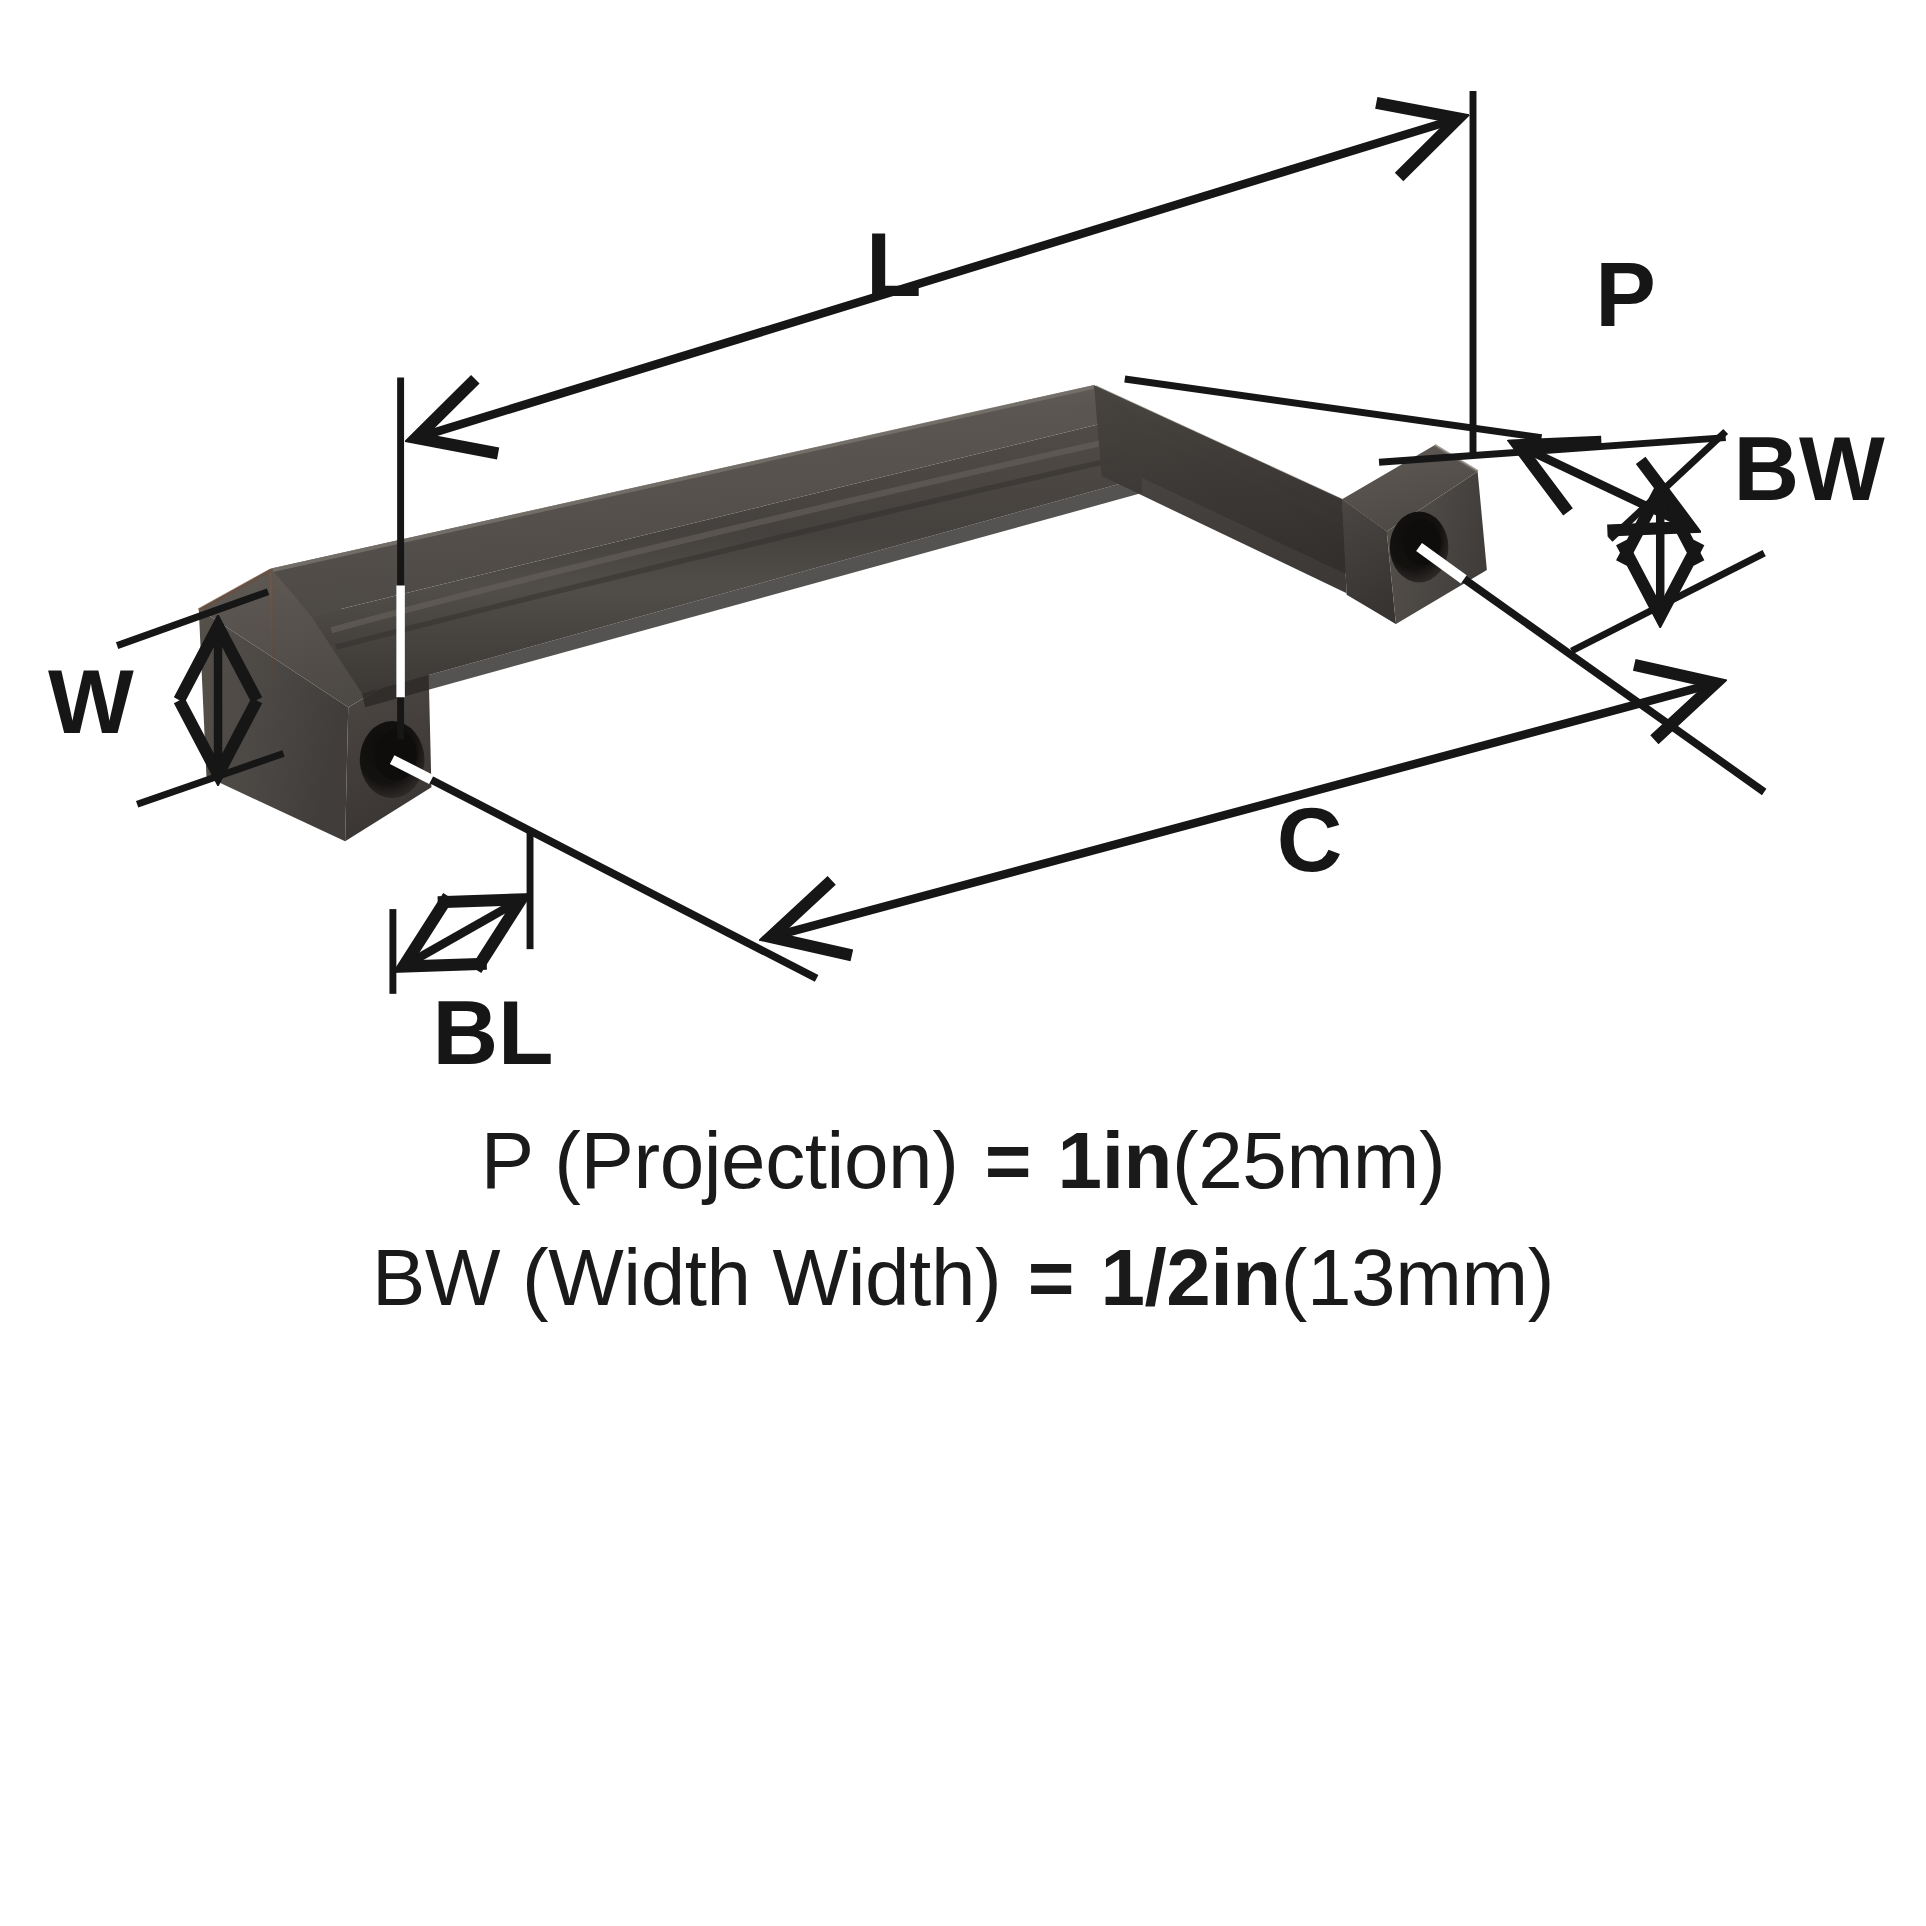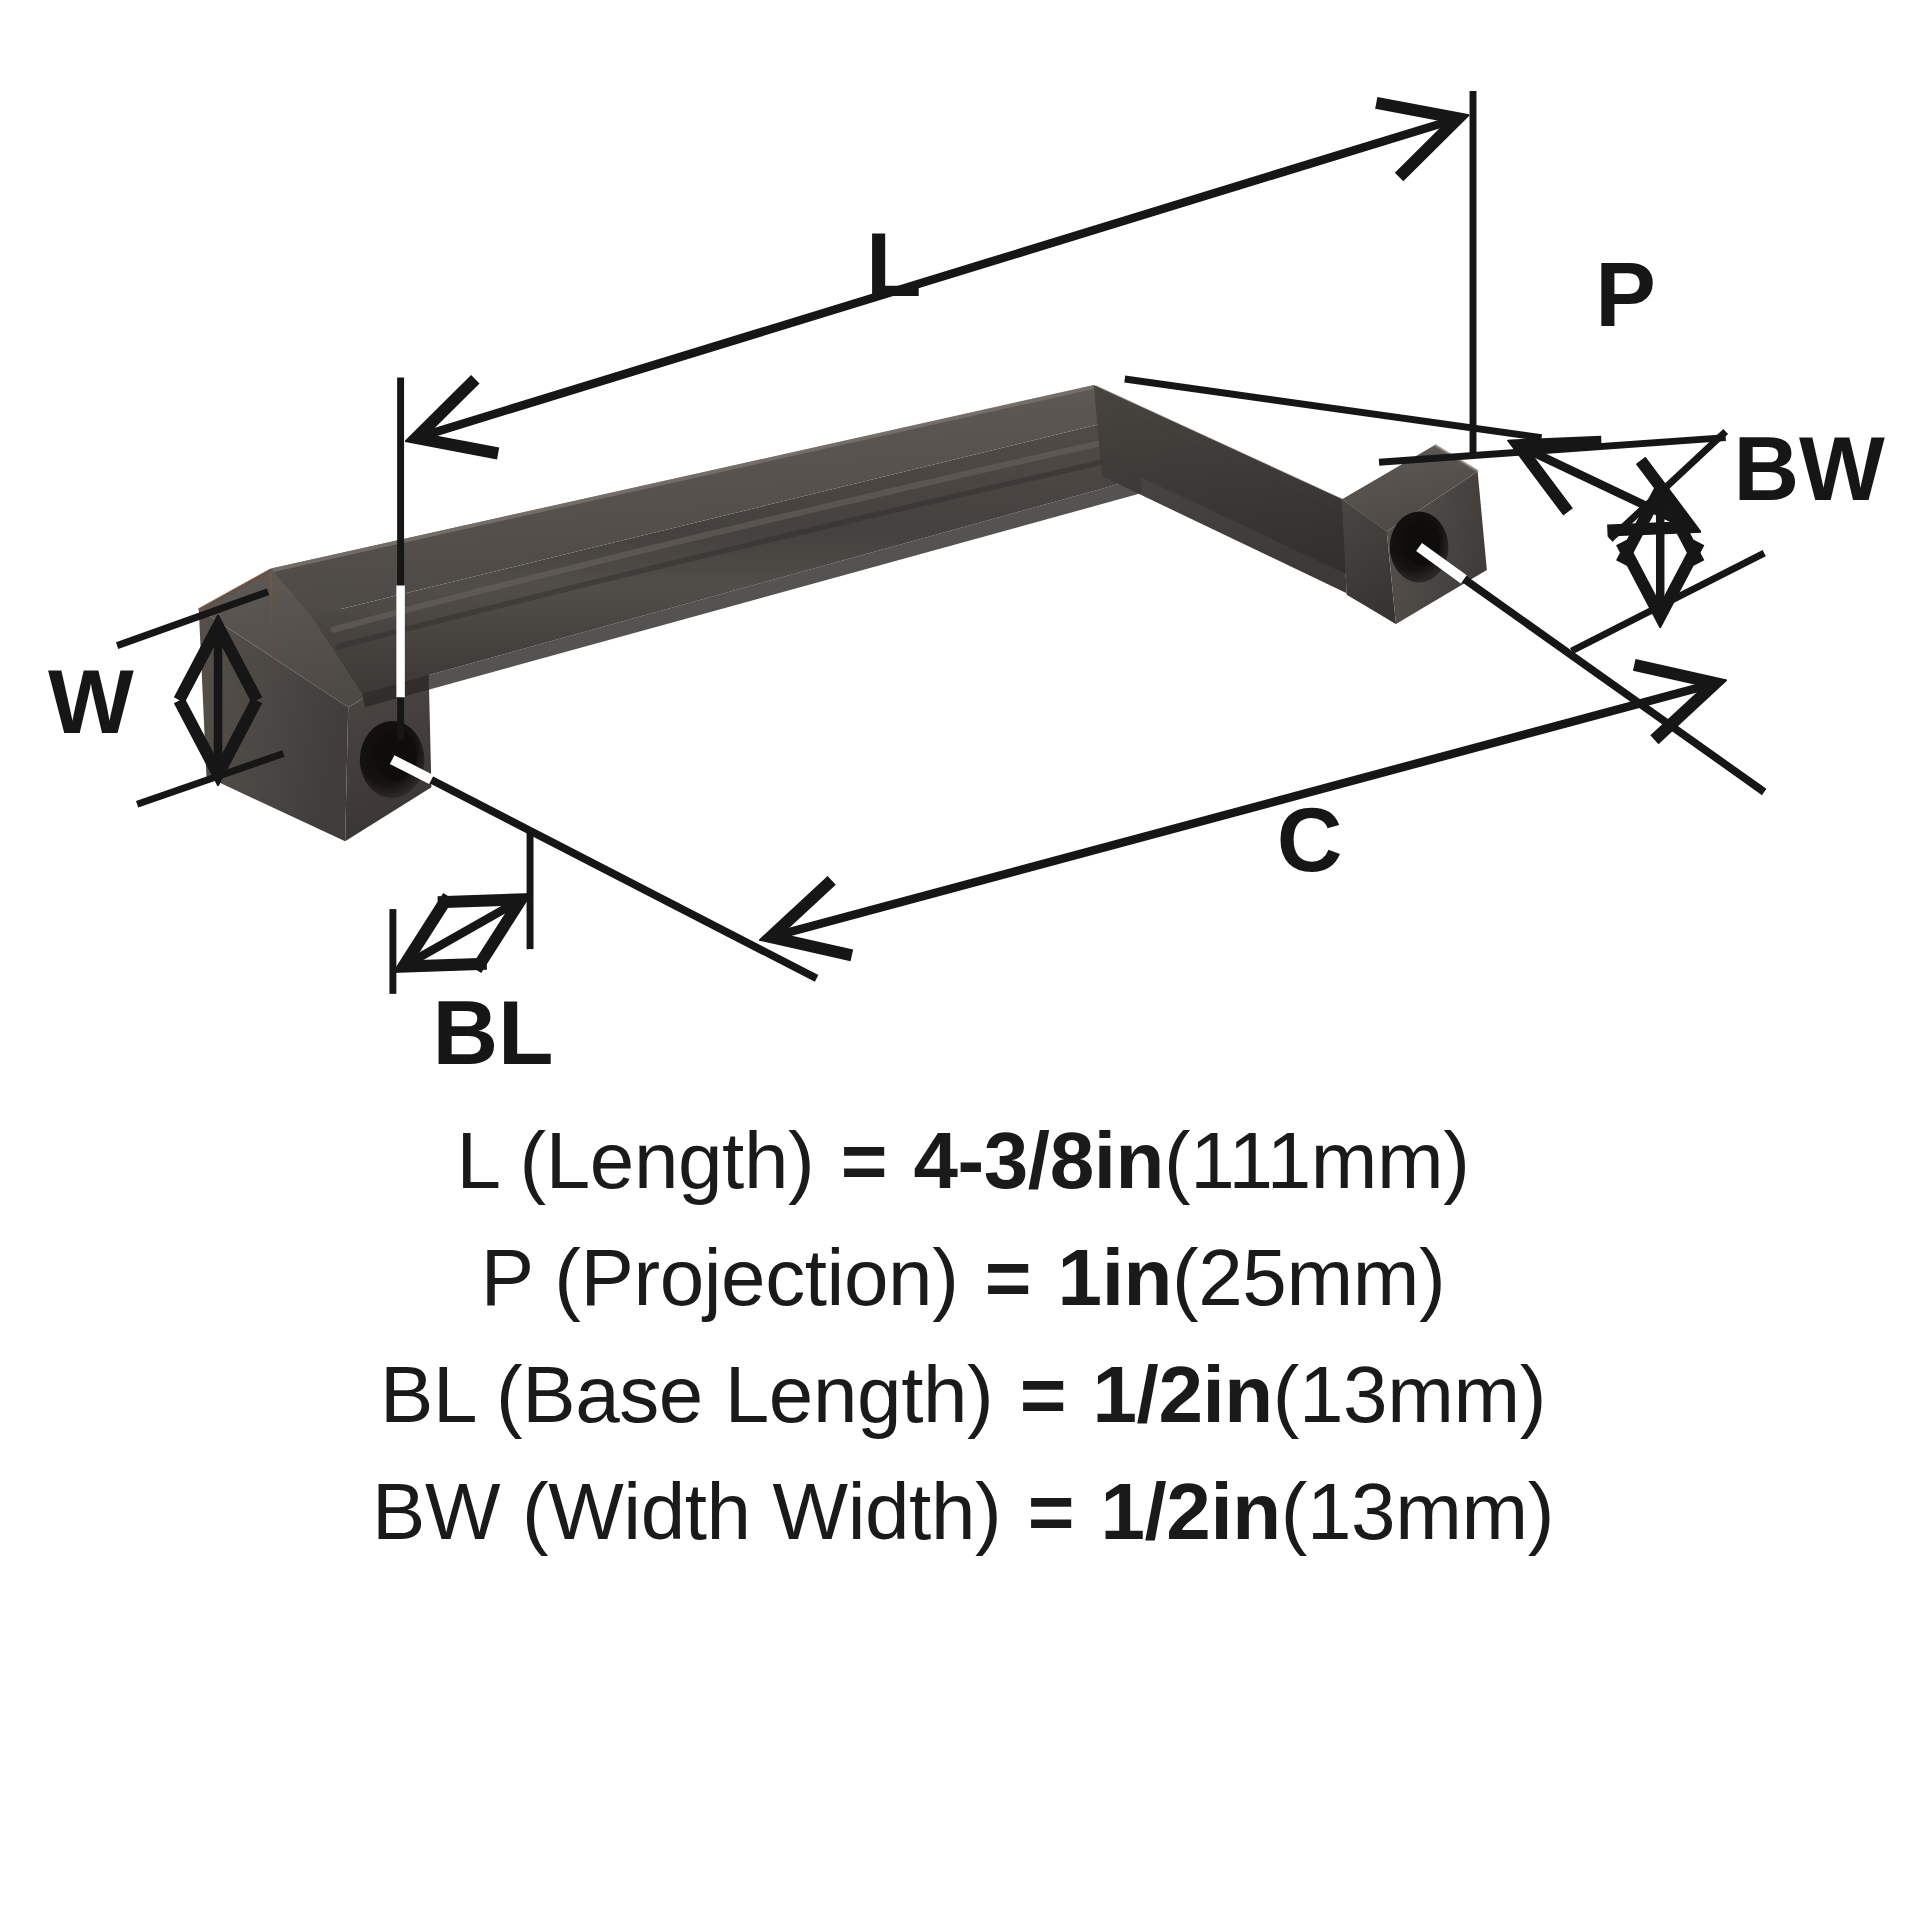--- a/index.html
+++ b/index.html
@@ -244,39 +244,29 @@
         <line x1="1842" y1="710" x2="2290" y2="1028" stroke="#161616" stroke-width="10"></line>
         <line x1="1842" y1="710" x2="1900" y2="752" stroke="#ffffff" stroke-width="13"></line>
         <line x1="1005" y1="1215" x2="2222" y2="888" stroke="#161616" stroke-width="11" marker-start="url(#arrowStart)" marker-end="url(#arrowEnd)"></line>
         <text class="dim-label" x="1700" y="1100" text-anchor="middle">C</text>
       </g>
     </svg>
   </div>
 
   <div id="spec-list">
 
-    <div class="spec-row">
-      <span class="spec-label">L (Length)</span>
-      <span class="spec-eq">=</span>
-      <span class="spec-value"><span>4-3/8in</span><span class="mm">(111mm)</span></span>
-    </div>
 
 
     <div class="spec-row">
       <span class="spec-label">P (Projection)</span>
       <span class="spec-eq">=</span>
       <span class="spec-value"><span>1in</span><span class="mm">(25mm)</span></span>
     </div>
 
 
-    <div class="spec-row">
-      <span class="spec-label">BL (Base Length)</span>
-      <span class="spec-eq">=</span>
-      <span class="spec-value"><span>1/2in</span><span class="mm">(13mm)</span></span>
-    </div>
 
     <div class="spec-row">
       <span class="spec-label">BW (Width Width)</span>
       <span class="spec-eq">=</span>
       <span class="spec-value"><span>1/2in</span><span class="mm">(13mm)</span></span>
     </div>
 
   </div>
 </div>
 

